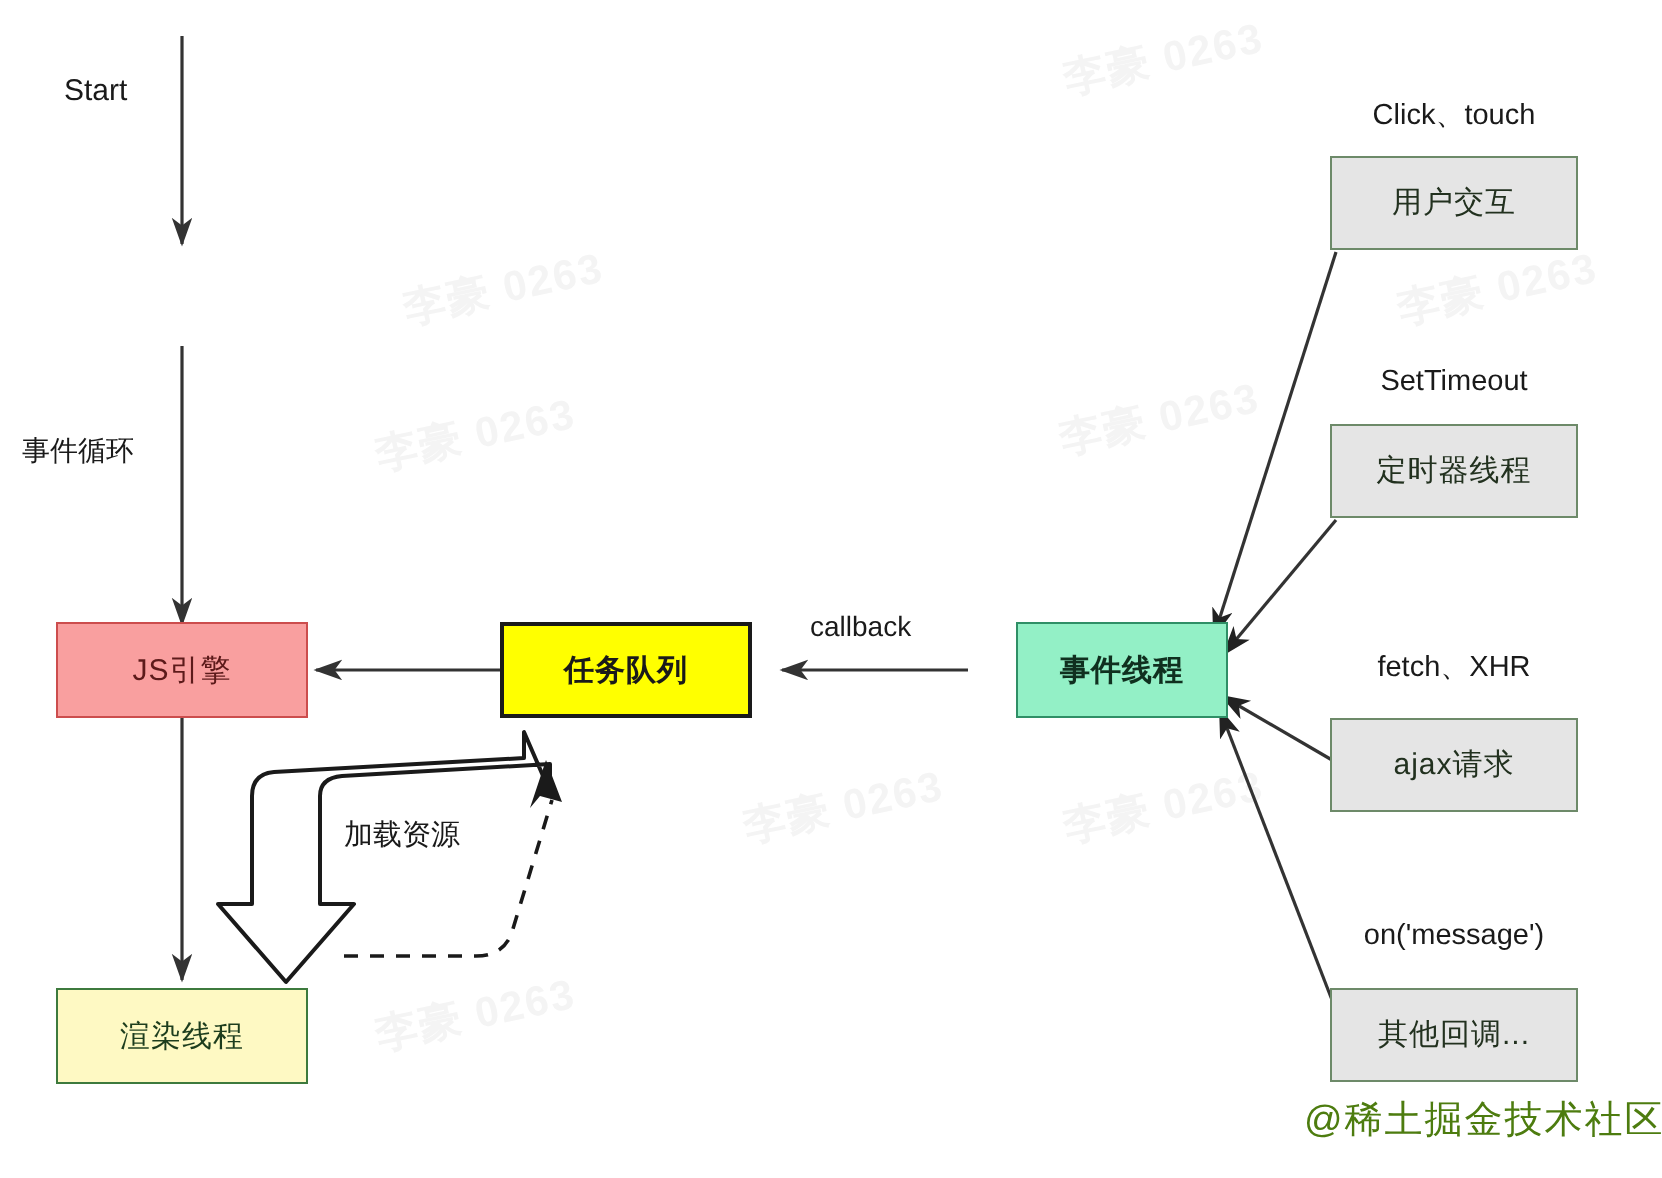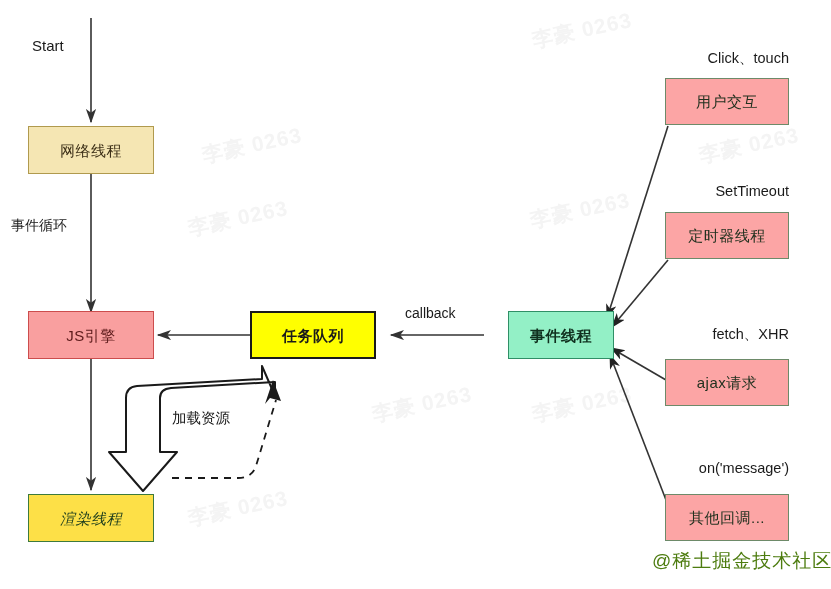--- a/index.html
+++ b/index.html
@@ -42,56 +42,55 @@
     background: #f5e6b3;
     border-color: #b09a4e;
     color: #3d3018;
   }
   .node-jsengine {
     background: #f99f9f;
     border-color: #cc4d4d;
     color: #5c1a1a;
   }
   .node-render {
-    background: #fde047;
+    background: #fef9c3;
     border-color: #3d7a3d;
     color: #1d3d1d;
-    font-style: italic;
   }
   .node-queue {
     background: #ffff00;
     border-color: #1a1a1a;
     border-width: 2px;
     color: #1a1a1a;
     font-weight: bold;
   }
   .node-eventthread {
     background: #93f0c6;
     border-color: #2f8f66;
     color: #10301f;
     font-weight: bold;
   }
   .node-source {
-    background: #fca5a5;
+    background: #e5e5e5;
     border-color: #6d8a69;
     color: #22311f;
   }
   .edge-label {
     position: absolute;
     font-size: 14px;
     color: #1a1a1a;
     white-space: nowrap;
     line-height: 1;
   }
   .src-label {
     position: absolute;
     font-size: 14.5px;
     color: #1a1a1a;
     white-space: nowrap;
-    text-align: right;
+    text-align: center;
     line-height: 1;
   }
   .loop-label {
     position: absolute;
     font-size: 14.5px;
     color: #1a1a1a;
     white-space: nowrap;
     line-height: 1;
   }
   .watermark-main {
@@ -176,23 +175,20 @@
   </svg>
 
   <div class="edge-label" style="left:32px; top:38px; font-size:15px;">Start</div>
 
   <div class="edge-label" style="left:11px; top:218px;">事件循环</div>
 
   <div class="edge-label" style="left:405px; top:306px;">callback</div>
 
   <div class="loop-label" style="left:172px; top:411px;">加载资源</div>
 
-  <div class="node node-network" style="left:28px; top:126px; width:126px; height:48px;">
-    <span>网络线程</span>
-  </div>
 
   <div class="node node-jsengine" style="left:28px; top:311px; width:126px; height:48px;">
     <span>JS引擎</span>
   </div>
 
   <div class="node node-render" style="left:28px; top:494px; width:126px; height:48px;">
     <span>渲染线程</span>
   </div>
 
   <div class="node node-queue" style="left:250px; top:311px; width:126px; height:48px;">

